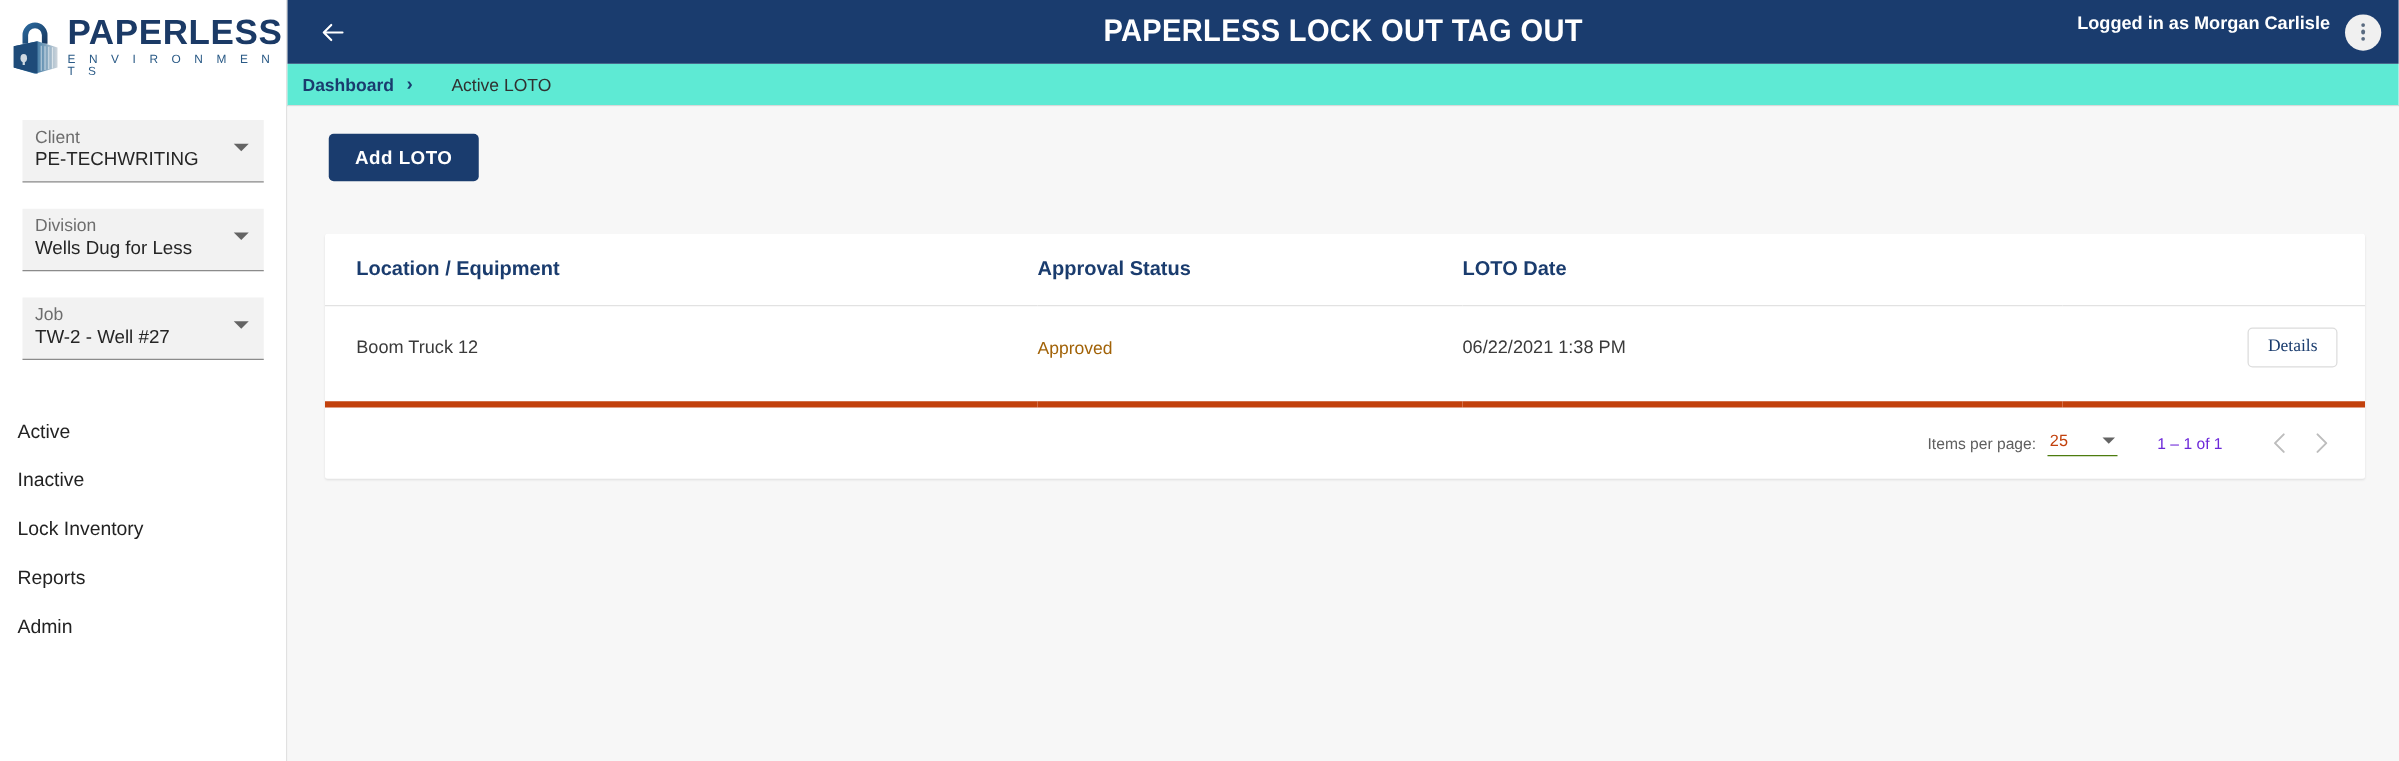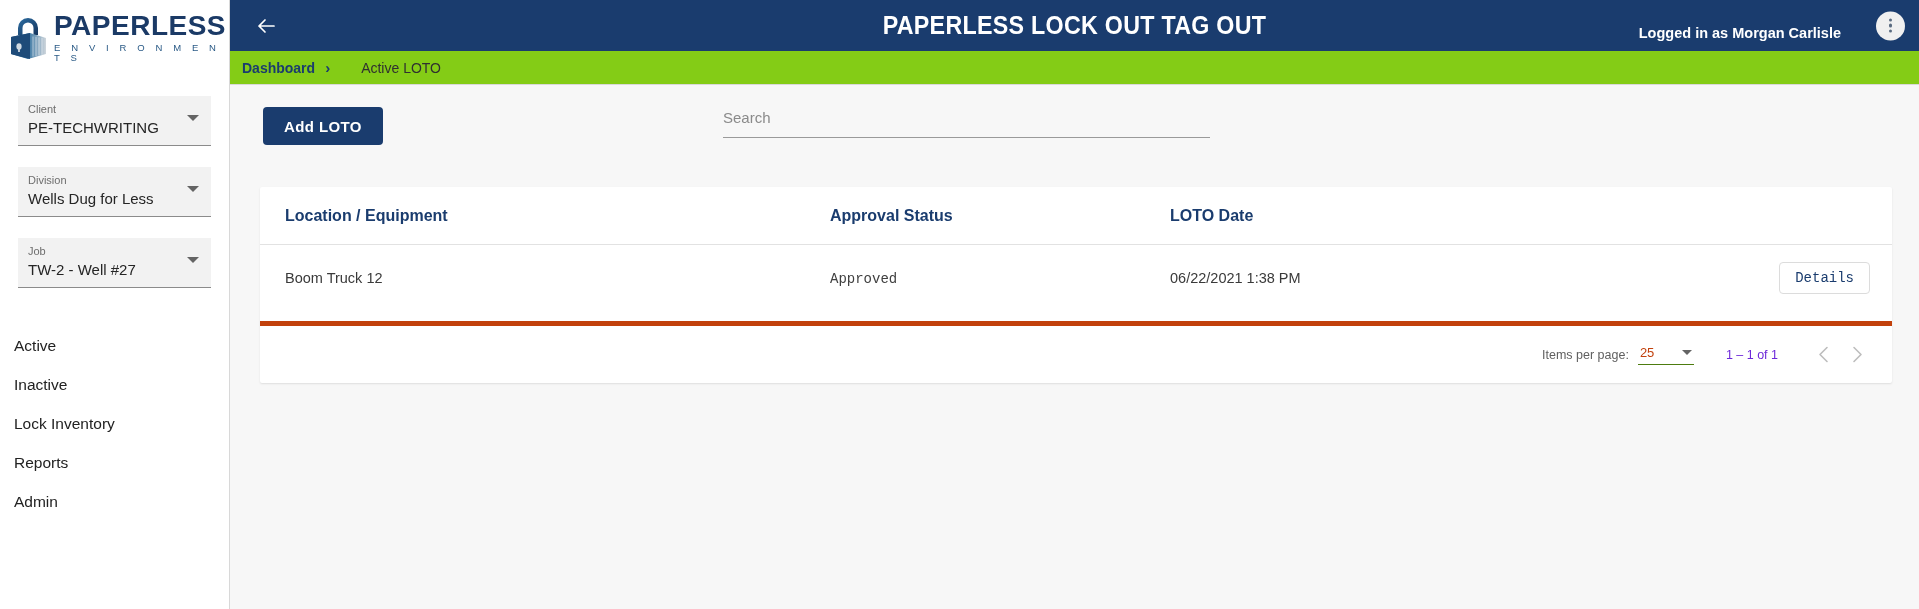--- a/index.html
+++ b/index.html
@@ -70,21 +70,21 @@
     height: 50px;
     box-sizing: border-box;
     padding: 7px 10px 0 10px;
     position: relative;
     cursor: pointer;
   }
   .select-wrap-1 { margin-top: 34px; }
   .select-wrap-2 { margin-top: 21px; }
   .select-wrap-3 { margin-top: 21px; }
   .select-label {
-    font-size: 11px;
+    font-size: 14px;
     color: #6d6d6d;
     line-height: 13px;
   }
   .select-value {
     font-size: 15px;
     color: #252525;
     line-height: 22px;
     margin-top: 1px;
     white-space: nowrap;
     overflow: hidden;
@@ -145,22 +145,21 @@
     letter-spacing: 0.3px;
     font-family: "Liberation Sans", sans-serif;
     transform: scaleX(0.93);
   }
   .topbar-right {
     position: absolute;
     right: 14px;
     top: 50%;
     transform: translateY(-50%);
     display: flex;
-    align-items: flex-end;
-    gap: 23px;
+    align-items: flex-start;
   }
   .logged-in {
     color: #ffffff;
     font-size: 14.5px;
     font-weight: bold;
     margin-right: 12px;
     white-space: nowrap;
   }
   .menu-btn {
     width: 29px;
@@ -177,21 +176,21 @@
     display: block;
     width: 3.4px;
     height: 3.4px;
     border-radius: 50%;
     background: #5a6b80;
     margin: 1.2px 0;
   }
 
   .breadcrumb-bar {
     height: 33px;
-    background: #84cc16;
+    background: #5eead4;
     border-bottom: 1px solid #d9d9d9;
     display: flex;
     align-items: center;
     padding-left: 12px;
     font-size: 14px;
   }
   .crumb-link {
     color: #1a3c6e;
     font-weight: bold;
     cursor: pointer;
@@ -313,30 +312,30 @@
     color: #3a3a3a;
     font-size: 14.5px;
     padding: 17px 0 27px 0;
     border-bottom: 5px solid #c2410c;
     vertical-align: middle;
   }
   .col-loc { width: 545px; padding-left: 25px !important; }
   .col-status { width: 340px; }
   .col-date { width: 480px; }
   .col-actions { width: auto; text-align: right; padding-right: 22px !important; }
-  .status-approved { color: #404040; font-size: 14px; font-family: Liberation Mono, monospace; }
+  .status-approved { color: #a16207; font-size: 14px; }
   .details-btn {
     border: 1px solid #dcdcdc;
     background: #ffffff;
     color: #1a3c6e;
     font-size: 14px;
     border-radius: 4px;
     padding: 7px 15px;
     cursor: pointer;
-    font-family: Liberation Mono, monospace;
+    font-family: Liberation Serif, serif;
     margin-left: 22px;
   }
 
   .paginator {
     height: 57px;
     display: flex;
     align-items: center;
     justify-content: flex-end;
     padding-right: 18px;
     color: #5f5f5f;
@@ -469,23 +468,20 @@
       <span class="crumb-link">Dashboard</span>
       <span class="crumb-sep">›</span>
       <span class="crumb-current">Active LOTO</span>
     </div>
 
     <div class="content">
 
       <div class="toolbar">
         <button class="add-btn">Add LOTO</button>
 
-        <div class="search-field">
-          <input type="text" placeholder="Search" style="">
-        </div>
 
       </div>
 
       <div class="card">
         <table class="loto">
           <thead>
             <tr>
               <th class="col-loc">Location / Equipment</th>
               <th class="col-status">Approval Status</th>
               <th class="col-date">LOTO Date</th>

